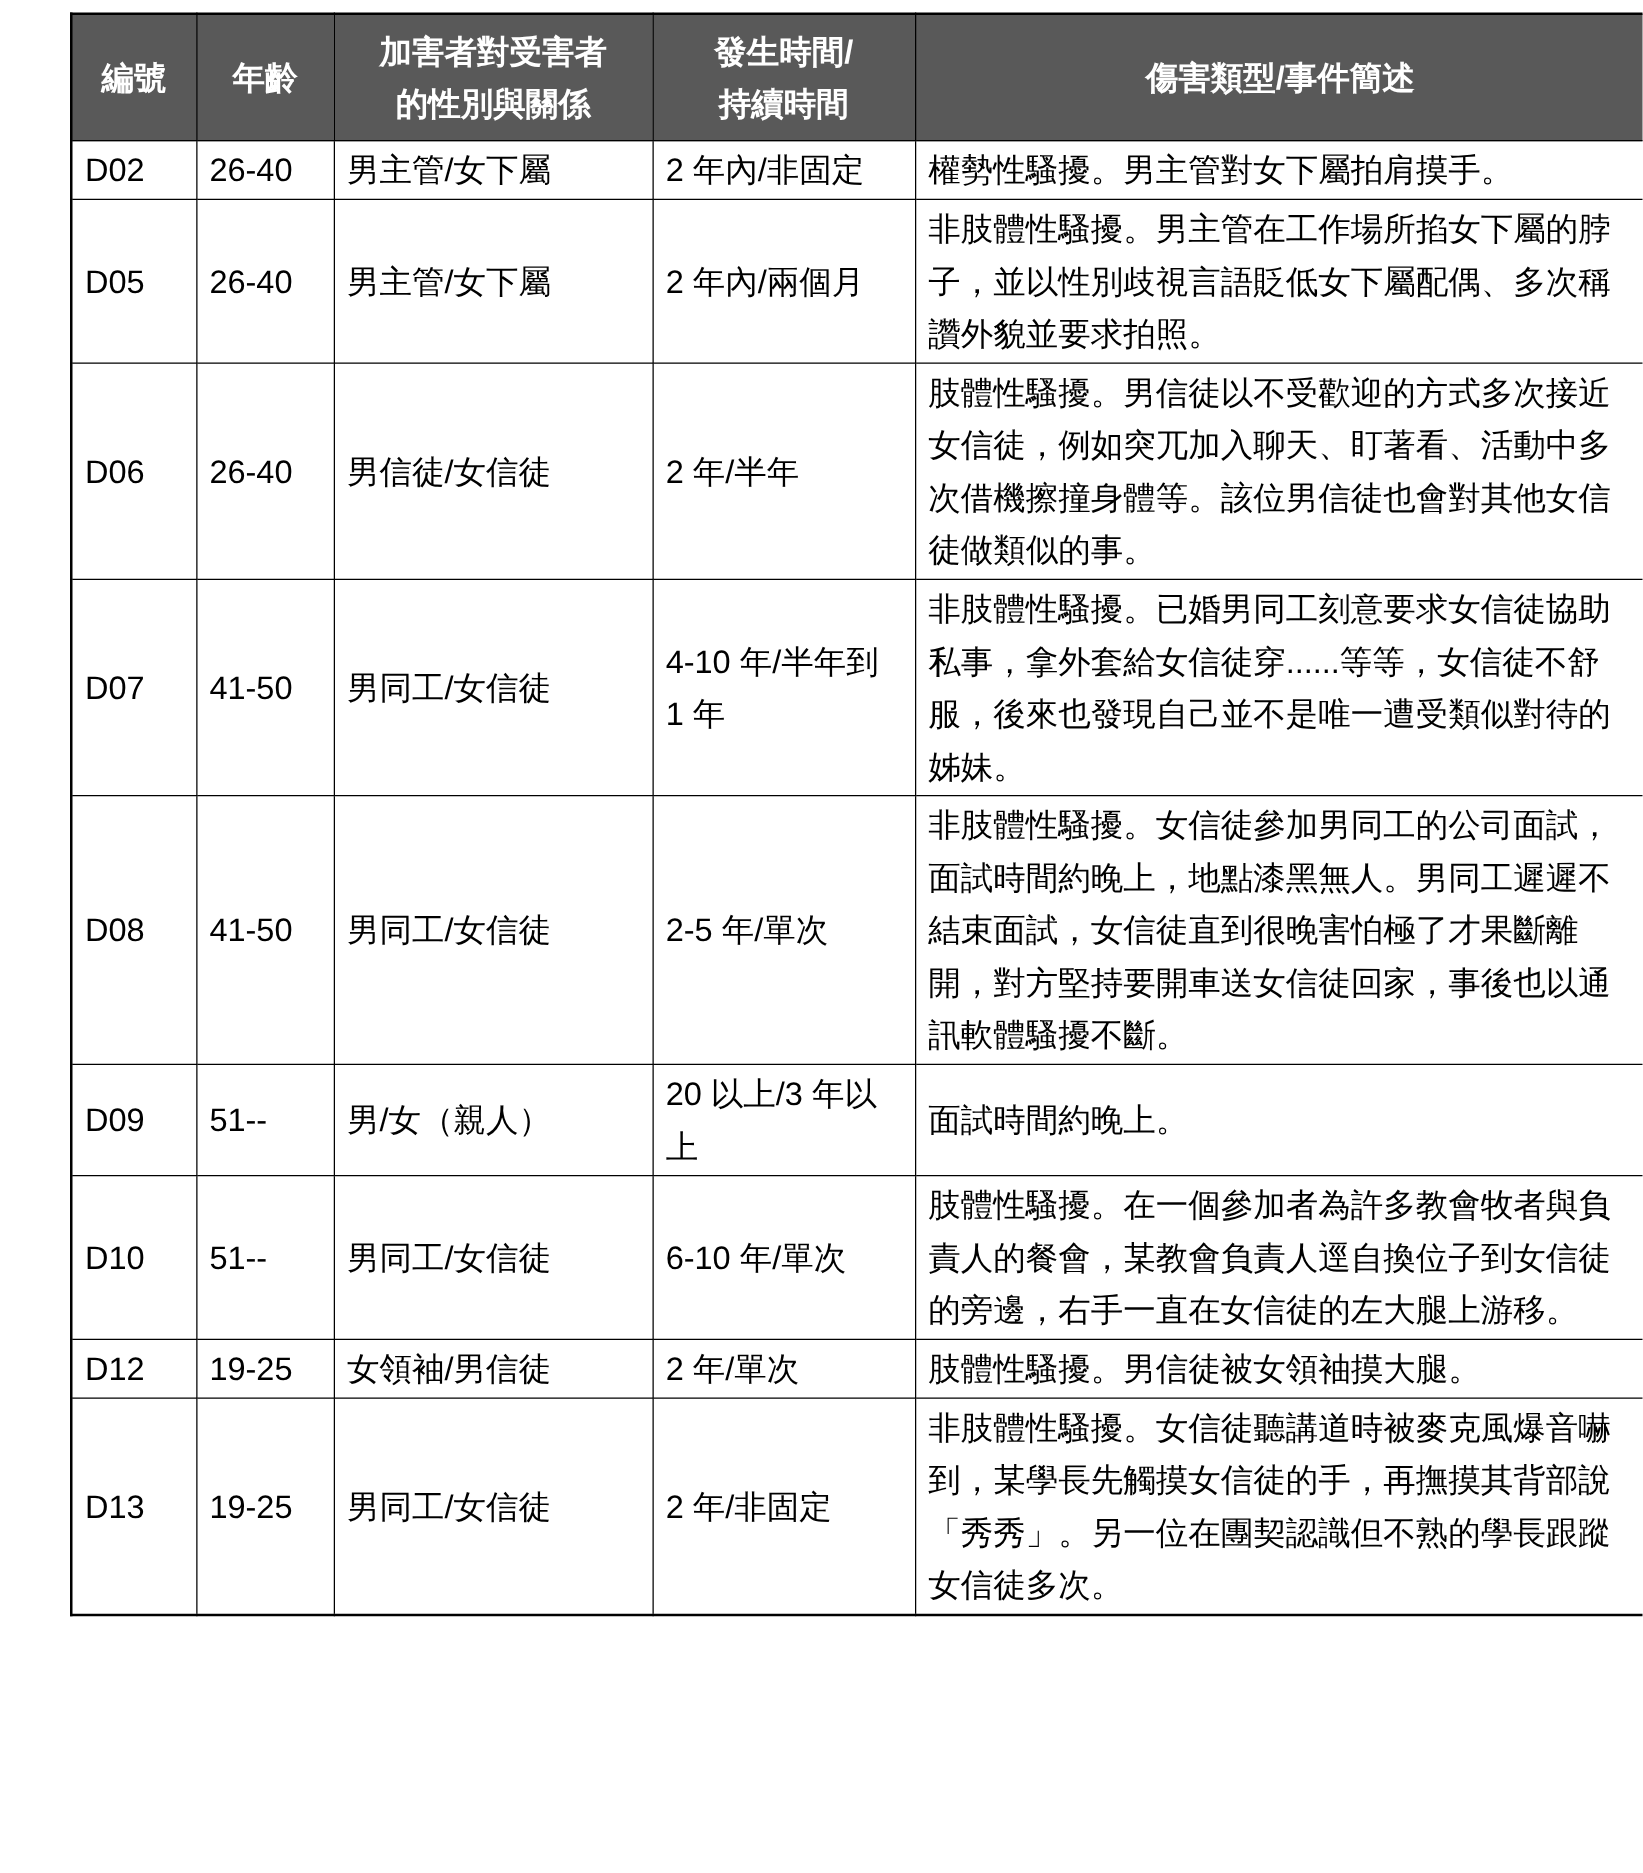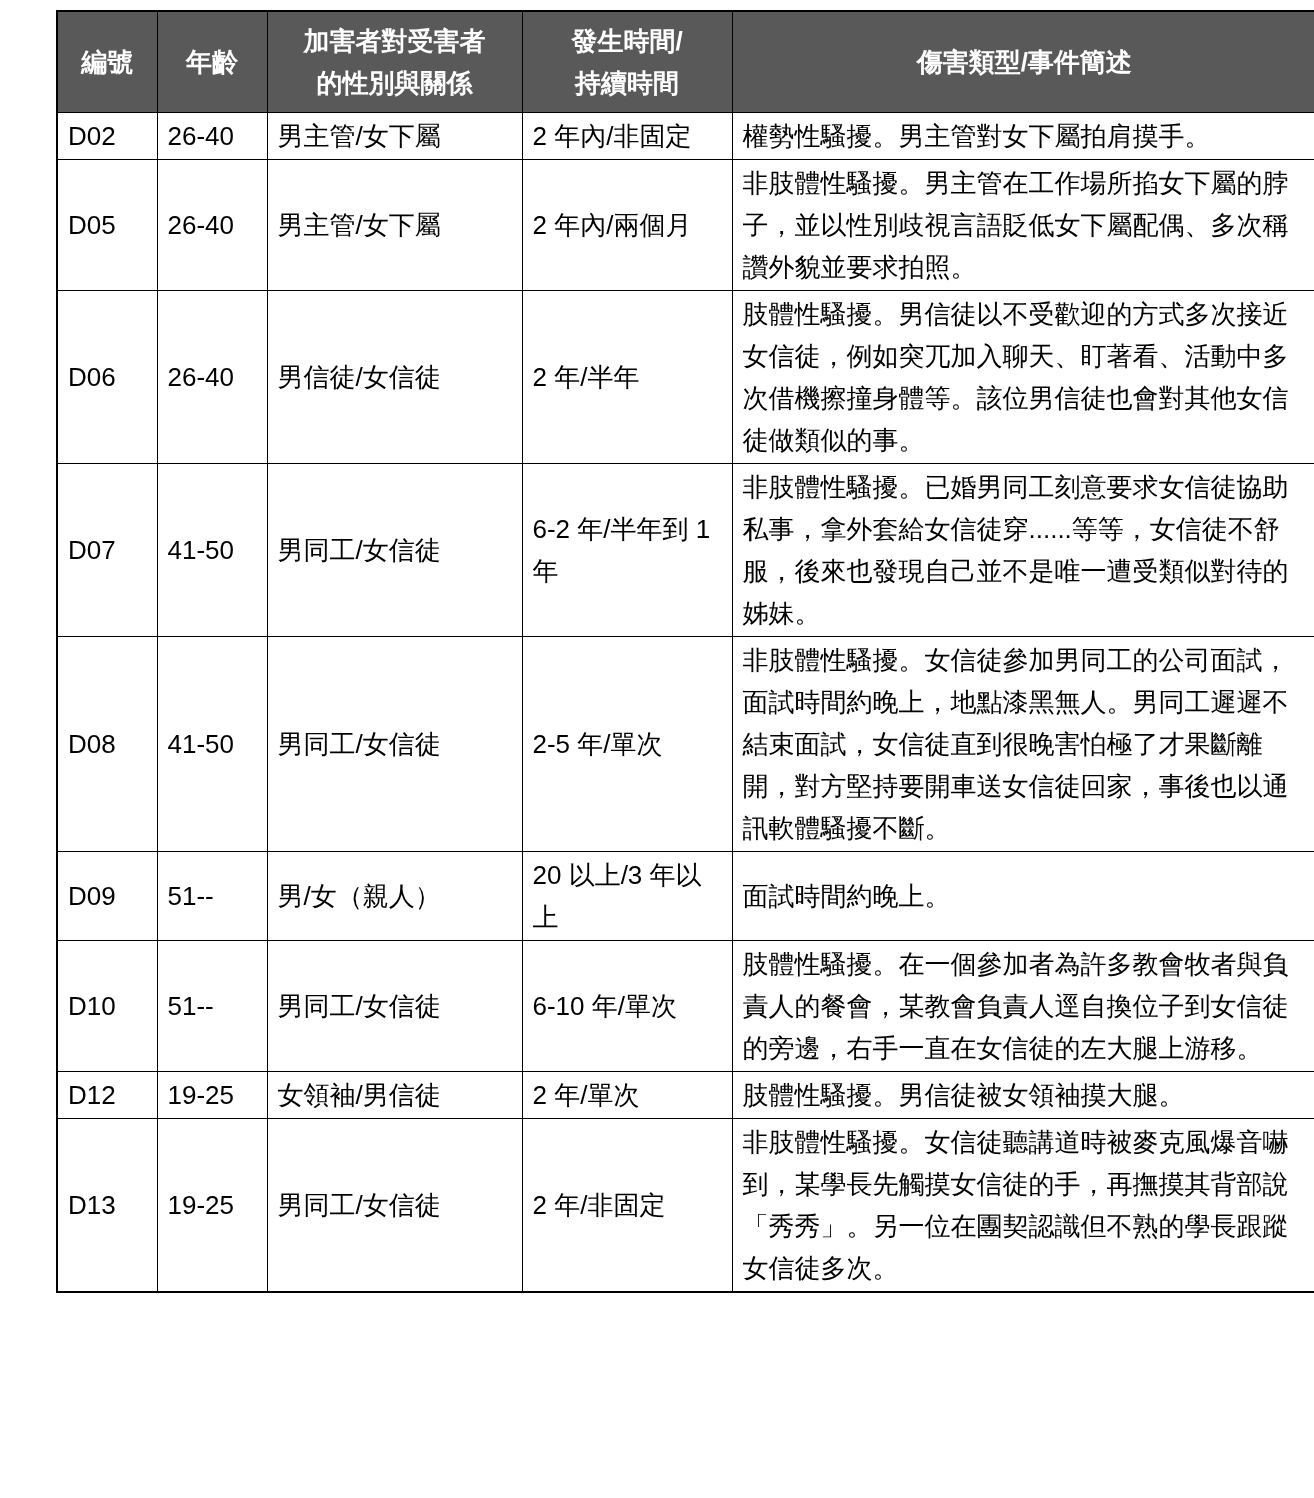--- a/index.html
+++ b/index.html
@@ -96,21 +96,21 @@
         <td>D06</td>
         <td>26-40</td>
         <td>男信徒/女信徒</td>
         <td>2 年/半年</td>
         <td>肢體性騷擾。男信徒以不受歡迎的方式多次接近女信徒，例如突兀加入聊天、盯著看、活動中多次借機擦撞身體等。該位男信徒也會對其他女信徒做類似的事。</td>
       </tr>
       <tr>
         <td>D07</td>
         <td>41-50</td>
         <td>男同工/女信徒</td>
-        <td>6-2 年/半年到 1 年</td>
+        <td>4-10 年/半年到 1 年</td>
         <td>非肢體性騷擾。已婚男同工刻意要求女信徒協助私事，拿外套給女信徒穿......等等，女信徒不舒服，後來也發現自己並不是唯一遭受類似對待的姊妹。</td>
       </tr>
       <tr>
         <td>D08</td>
         <td>41-50</td>
         <td>男同工/女信徒</td>
         <td>2-5 年/單次</td>
         <td>非肢體性騷擾。女信徒參加男同工的公司面試，面試時間約晚上，地點漆黑無人。男同工遲遲不結束面試，女信徒直到很晚害怕極了才果斷離開，對方堅持要開車送女信徒回家，事後也以通訊軟體騷擾不斷。</td>
       </tr>
       <tr>

